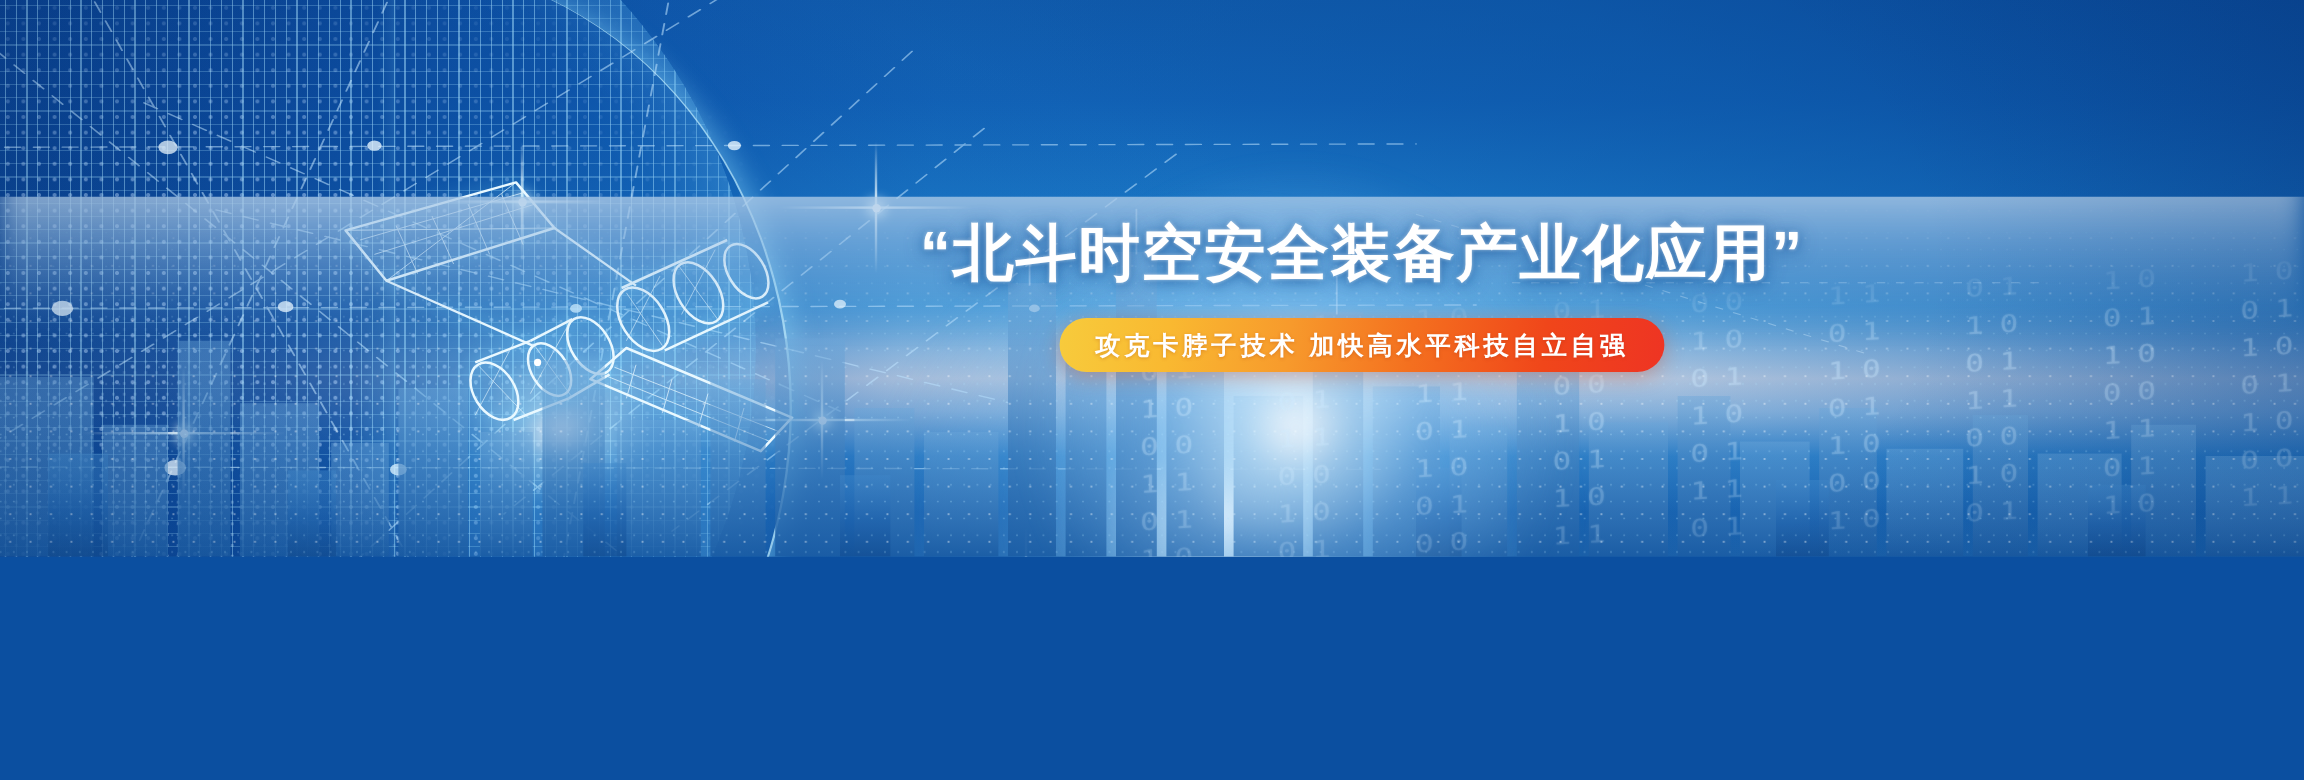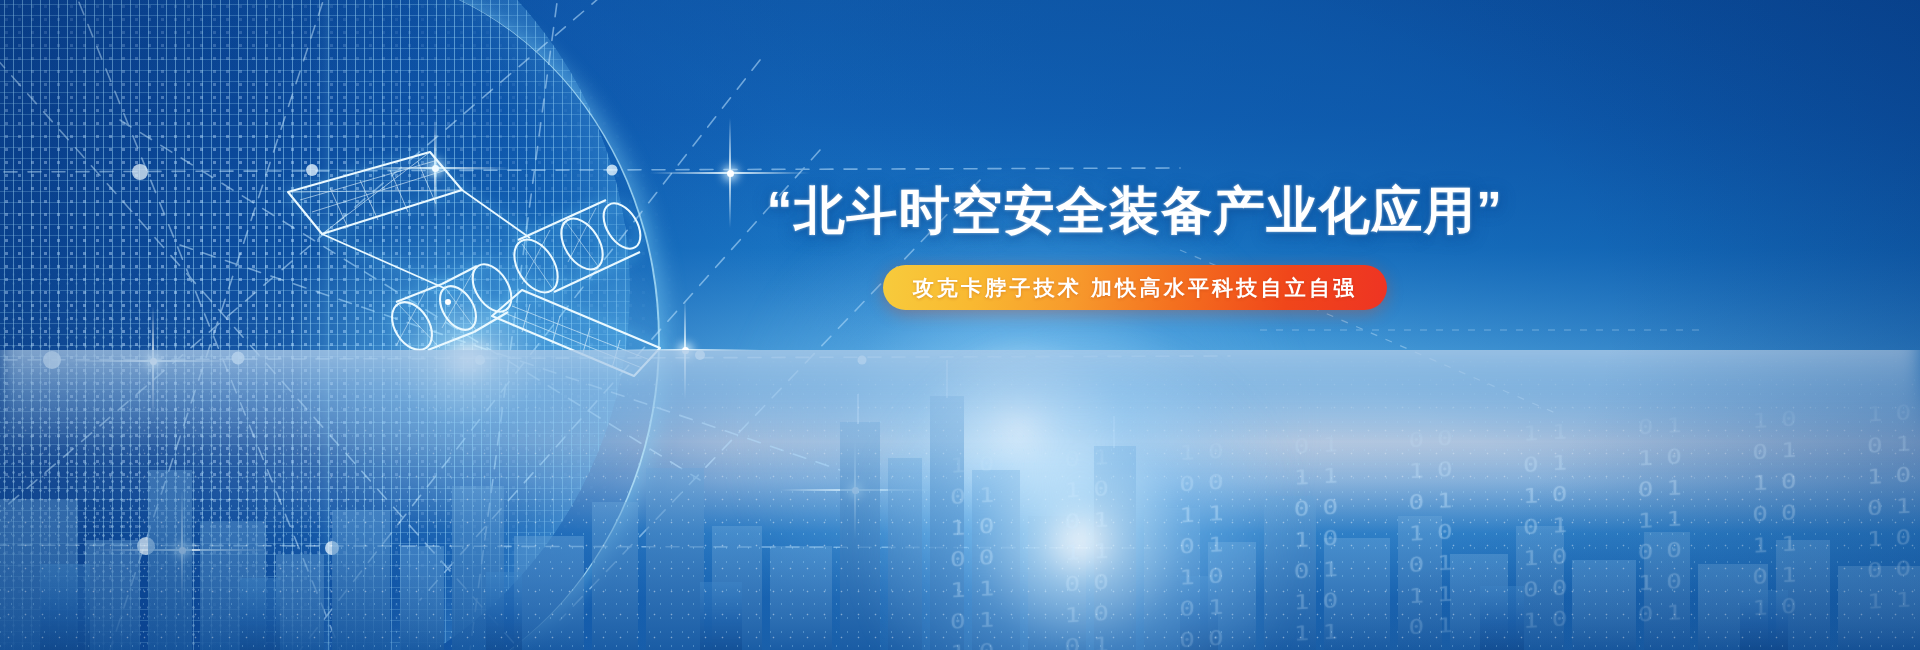--- a/index.html
+++ b/index.html
@@ -1,21 +1,21 @@
 <!DOCTYPE html>
 <html><head>
 <meta charset="utf-8">
 <style>
   * { margin:0; padding:0; box-sizing:border-box; }
   html,body { width:1920px; height:650px; overflow:hidden; background:#0b4fa0; }
   body { font-family:"Liberation Sans","DejaVu Sans",sans-serif; }
 
   #banner{
     position:relative;
-    width:1920px; height:650px;
+    width:1920px; height:464px;
     overflow:hidden;
     isolation:isolate;
   }
 
   
   .layer{ position:absolute; inset:0; }
 
   .sky-base{
     background:
       linear-gradient(180deg,

